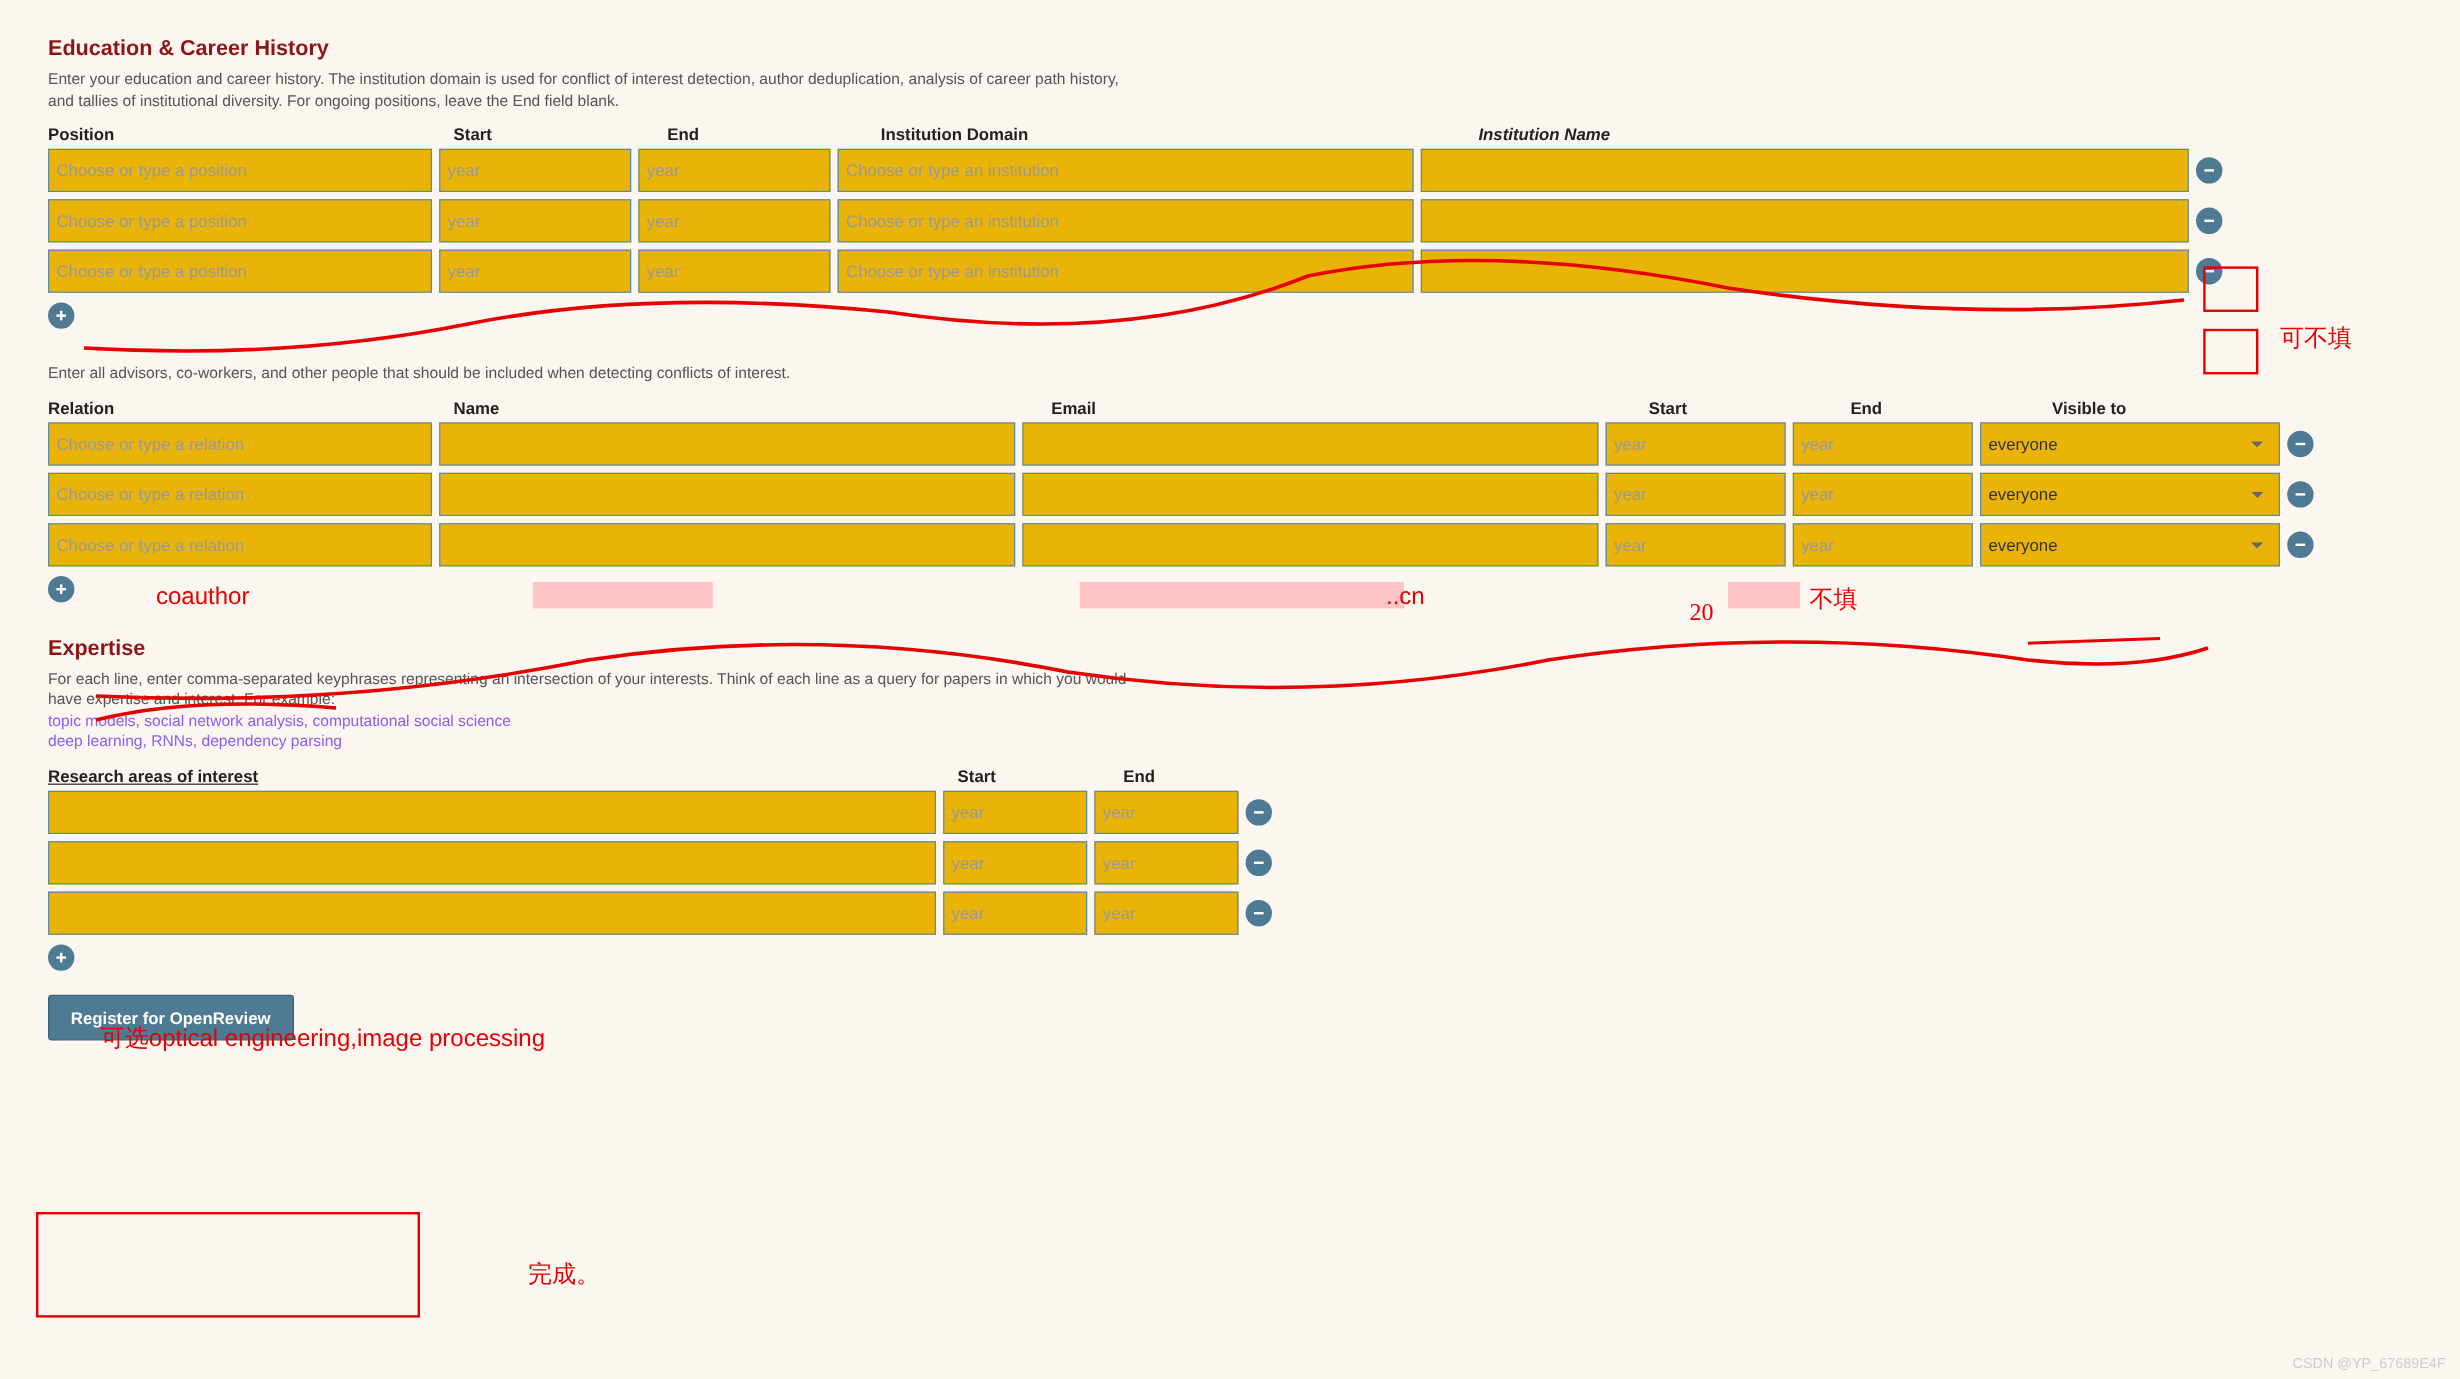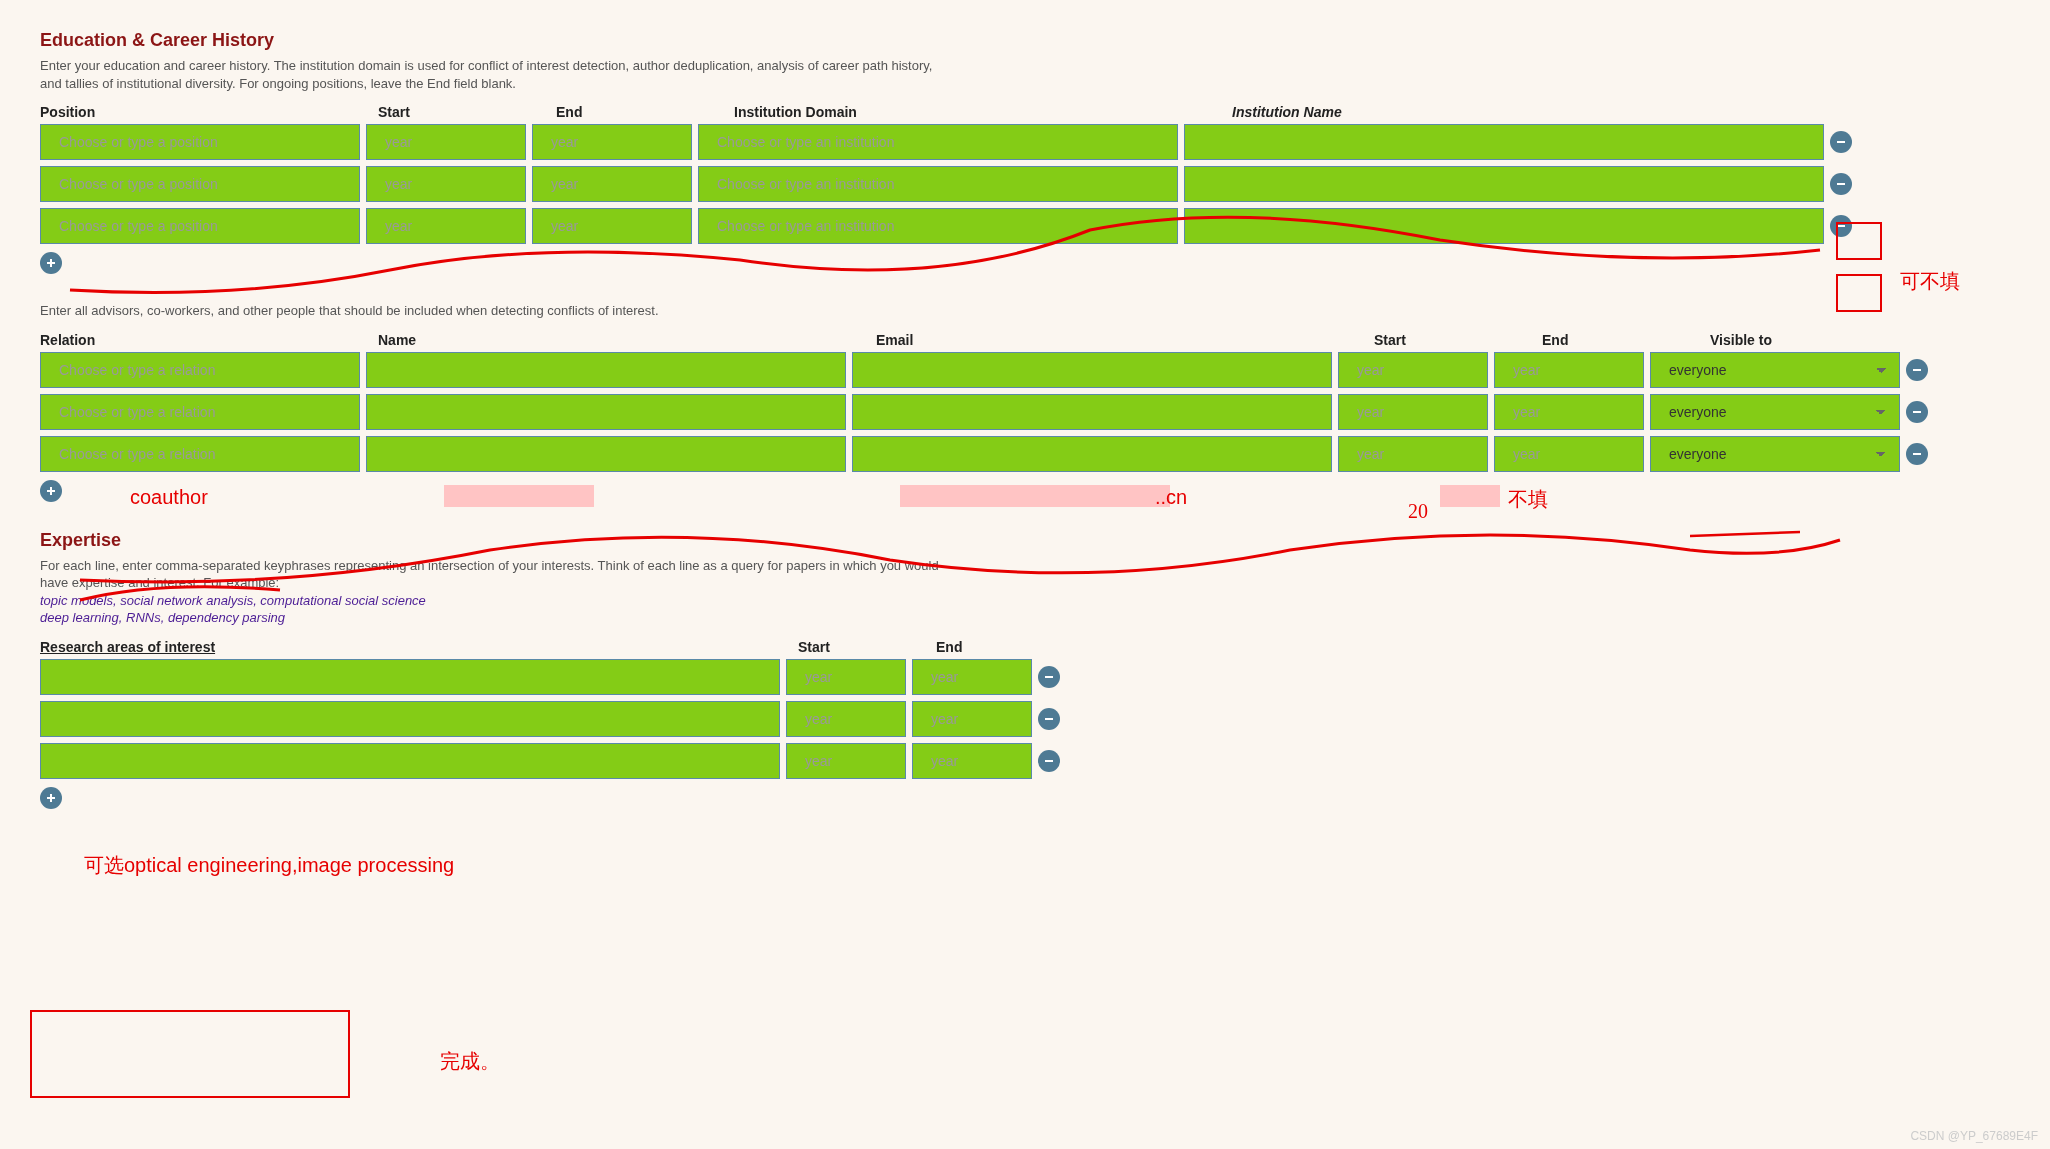--- a/index.html
+++ b/index.html
@@ -36,22 +36,22 @@
     color: #222;
   }
   .row {
     display: flex;
     gap: 6px;
     margin-bottom: 6px;
     align-items: center;
   }
   input[type="text"], select {
     border: 1px solid #5a8aa8;
-    background: #84cc16;
-    padding: 7px 18px;
+    background: #eab308;
+    padding: 7px 6px;
     font-size: 14px;
     color: #333;
     height: 36px;
   }
   input::placeholder { color: #999; }
   select {
     appearance: none;
     background-image: linear-gradient(45deg, transparent 50%, #666 50%),
                       linear-gradient(135deg, #666 50%, transparent 50%);
     background-position: calc(100% - 18px) 15px, calc(100% - 13px) 15px;
@@ -119,21 +119,21 @@
   }
   .scribble {
     position: absolute;
     pointer-events: none;
   }
   .redact {
     position: absolute;
     background: #ffc4c4;
     pointer-events: none;
   }
-  .italic { font-style: italic; color: #4c1d95; }
+  .italic { color: #8b5cf6; }
   .watermark {
     position: absolute;
     right: 12px;
     bottom: 6px;
     color: #ccc;
     font-size: 12px;
   }
 </style>
 </head>
 <body>
@@ -294,20 +294,21 @@
         </svg>
       </span>
   </div>
   <span class="icon-btn add-btn">
       <svg viewBox="0 0 12 12">
         <rect x="5" y="2" width="2" height="8" fill="#fff"></rect>
         <rect x="2" y="5" width="8" height="2" fill="#fff"></rect>
       </svg>
     </span>
 
+  <div><button class="register-btn">Register for OpenReview</button></div>
 </div>
 
 <div class="watermark">CSDN @YP_67689E4F</div>
 
 <div class="redact" style="left:444px; top:485px; width:150px; height:22px;"></div>
 <div class="redact" style="left:900px; top:485px; width:270px; height:22px;"></div>
 <div class="redact" style="left:1440px; top:485px; width:60px; height:22px;"></div>
 
 <div class="red-box" style="left:1836px; top:222px; width:46px; height:38px;"></div>
 <div class="red-box" style="left:1836px; top:274px; width:46px; height:38px;"></div>

